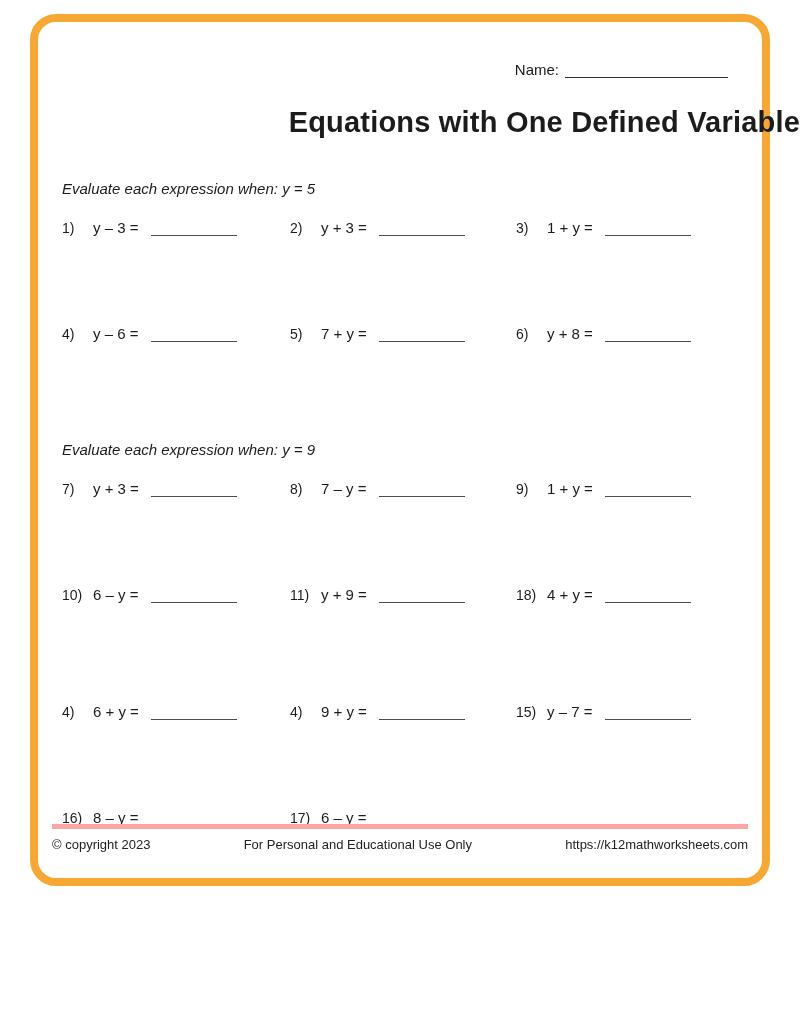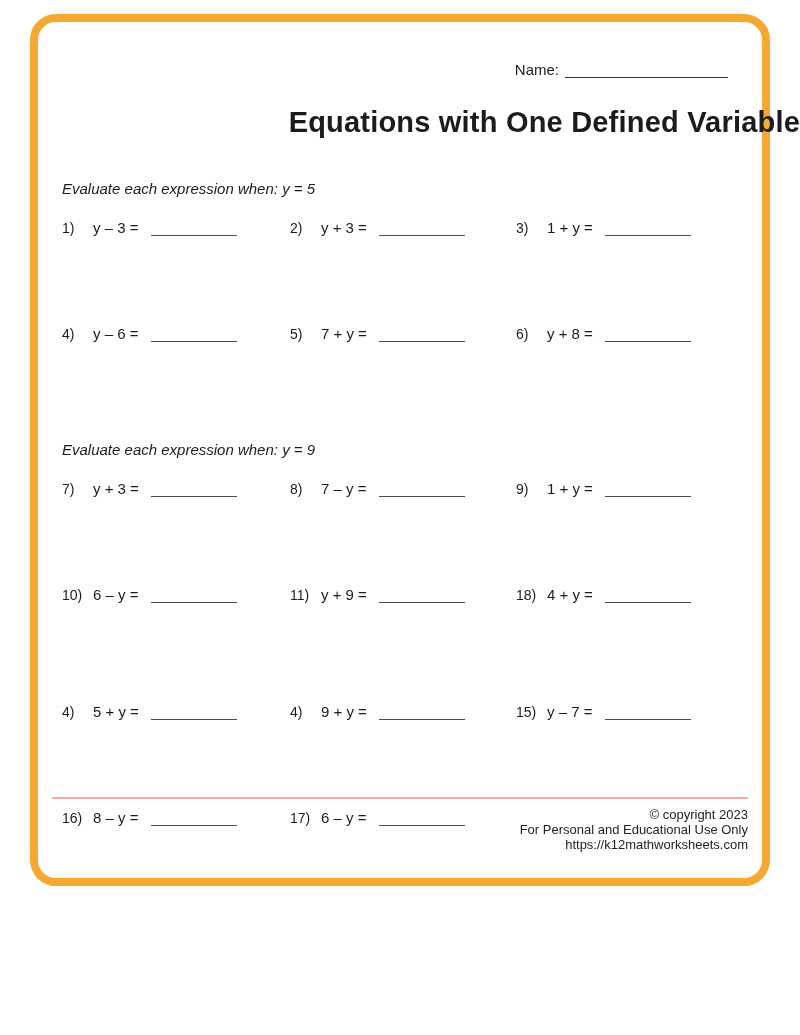--- a/index.html
+++ b/index.html
@@ -66,28 +66,27 @@
     display: inline-block;
     width: 86px;
     height: 0.9em;
     border-bottom: 1px solid #4d4d4d;
     transform: translateY(3px);
   }
   .footer {
     position: absolute;
     left: 52px; right: 52px;
     bottom: 48px;
-    border-top: 2px solid #fca5a5;
+    border-top: 5px solid #fca5a5;
     padding-top: 8px;
     display: flex;
     justify-content: space-between;
-    align-items: flex-end;
+    align-items: flex-start;
     font-size: 13px;
     color: #222222;
-    flex-direction: column;
   }
 </style>
 </head>
 <body>
 
 <div class="page">
   <div class="frame"></div>
 
   <div class="name-row">
     <span>Name:</span>
@@ -171,21 +170,21 @@
           <span class="pexpr">4 + y =</span>
           <span class="blank"></span>
         </div>
       </div>
     </div>
 
     <div>
       <div class="prob-row row-a">
         <div class="problem">
           <span class="pnum">4)</span>
-          <span class="pexpr">5 + y =</span>
+          <span class="pexpr">6 + y =</span>
           <span class="blank"></span>
         </div>
         <div class="problem">
           <span class="pnum">4)</span>
           <span class="pexpr">9 + y =</span>
           <span class="blank"></span>
         </div>
         <div class="problem">
           <span class="pnum">15)</span>
           <span class="pexpr">y – 7 =</span>

